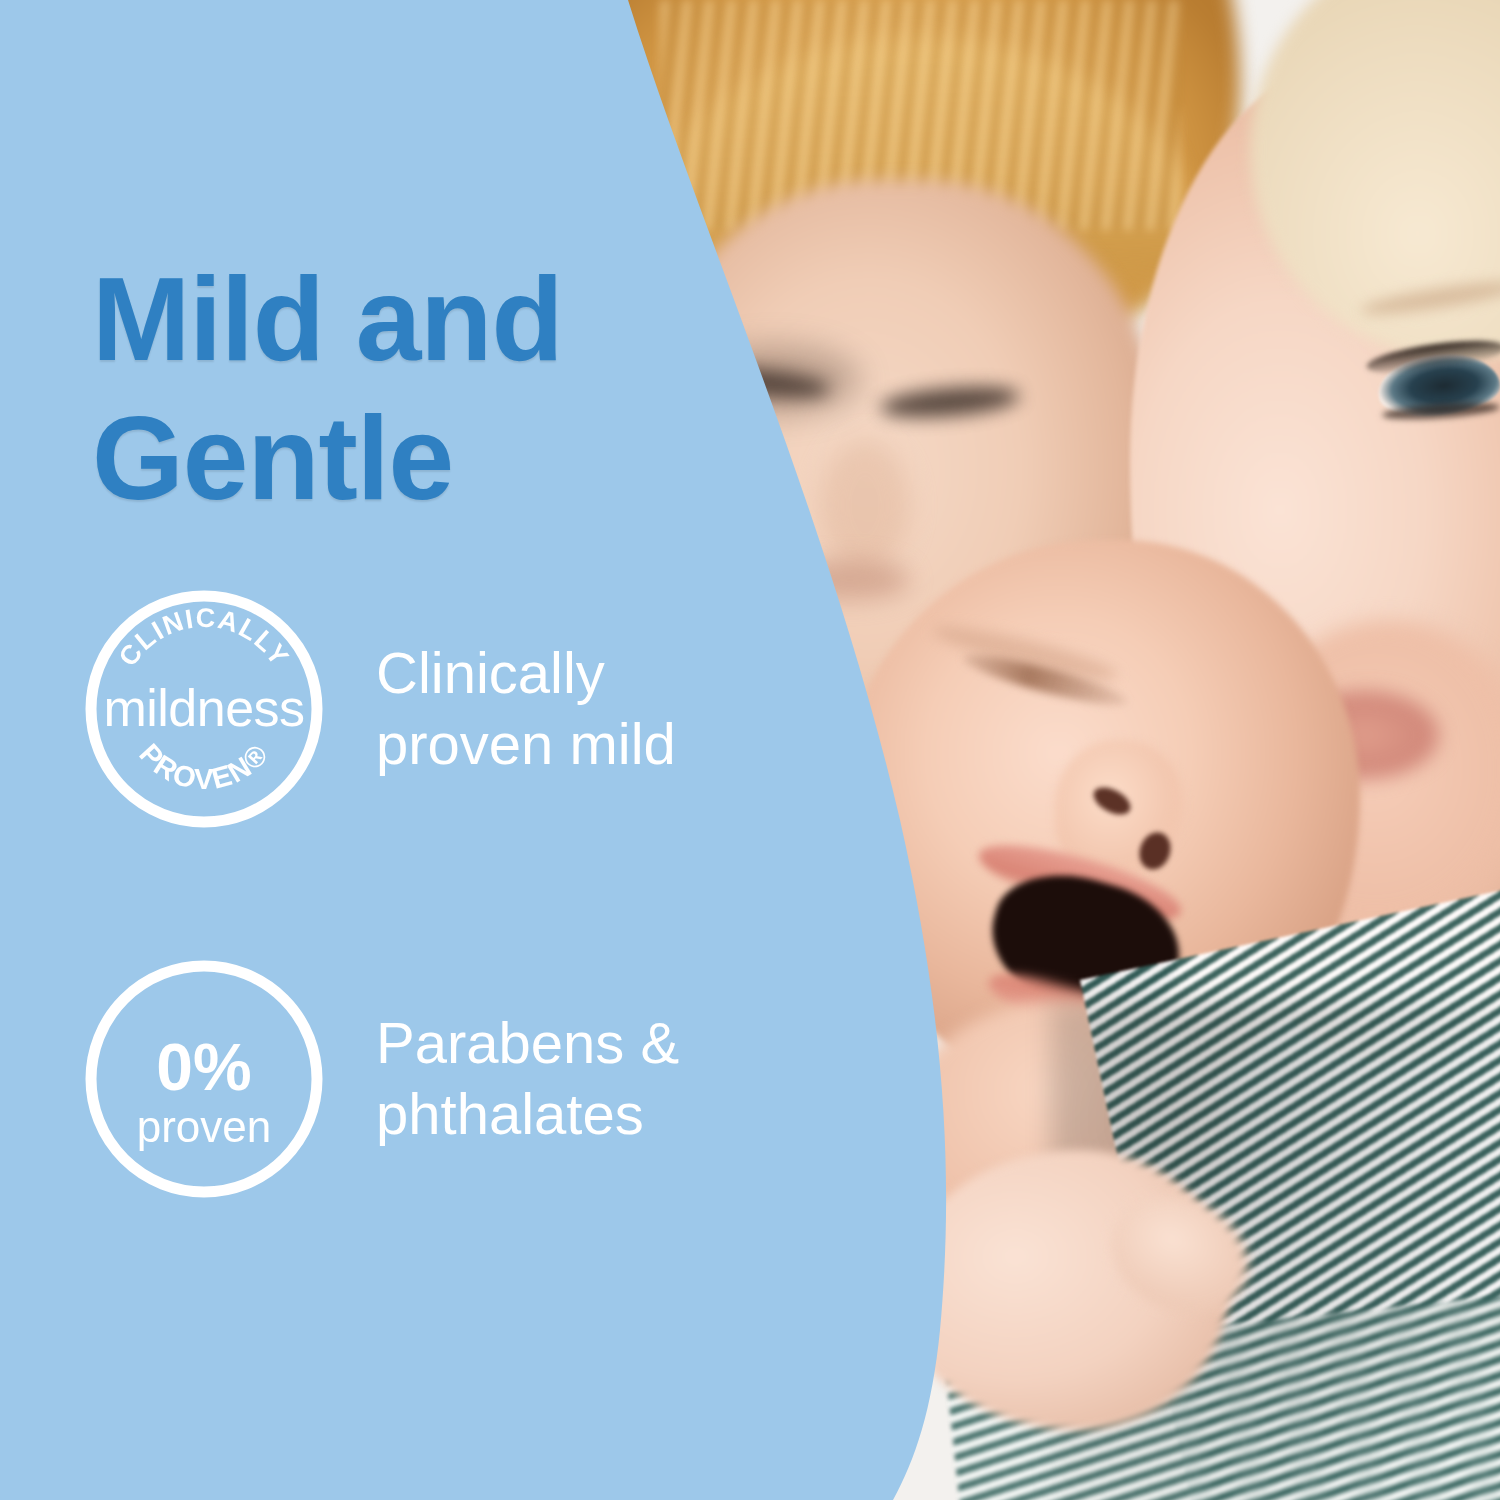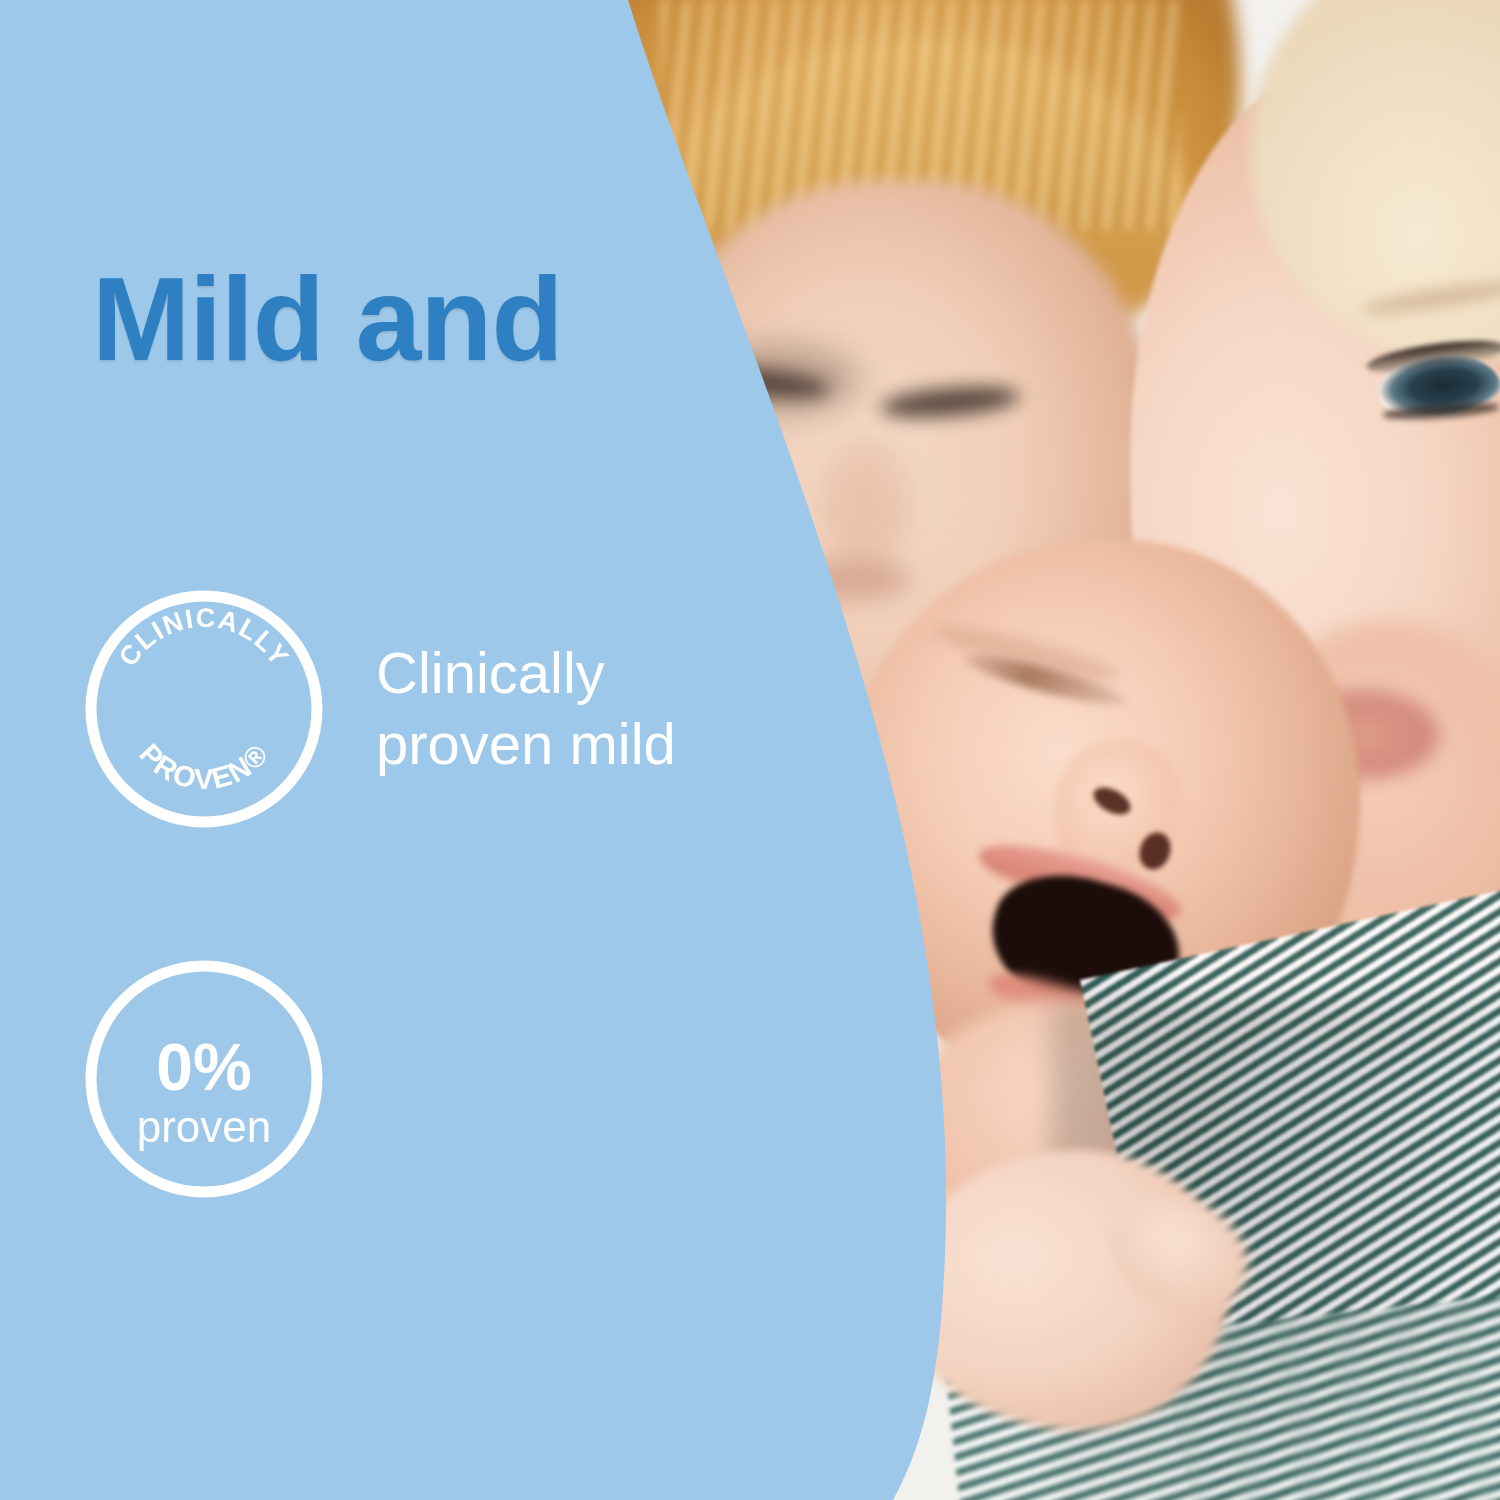--- a/index.html
+++ b/index.html
@@ -384,46 +384,49 @@
   </div>
 
   <div id="panel">
     <svg width="1500" height="1500" viewBox="0 0 1500 1500" aria-hidden="true">
       <path d="M0,0 L628,0 C700,230 830,520 900,820 C950,1040 952,1200 940,1330 C932,1410 915,1460 893,1500 L0,1500 Z" fill="#9dc8ea"></path>
     </svg>
   </div>
 
   <div id="content">
 
-    <div class="headline"><span>Mild and</span><br></div>
+    <div class="headline"><span>Mild and</span><br><span>Gentle</span></div>
 
     <div class="feature feature-1">
       <div class="badge">
         <svg width="248" height="248" viewBox="0 0 248 248" aria-hidden="true">
           <defs>
             <path id="arcTop" d="M 42,124 A 82,82 0 0 1 206,124"></path>
             <path id="arcBottom" d="M 44,124 A 80,80 0 0 0 204,124"></path>
           </defs>
           <circle cx="124" cy="124" r="113" fill="none" stroke="#ffffff" stroke-width="11"></circle>
           <text font-family="Liberation Sans, sans-serif" font-size="27" font-weight="bold" fill="#ffffff" letter-spacing="1.5">
             <textPath href="#arcTop" startOffset="50%" text-anchor="middle">CLINICALLY</textPath>
           </text>
           <text font-family="Liberation Sans, sans-serif" font-size="29" font-weight="bold" fill="#ffffff" letter-spacing="1.5">
             <textPath href="#arcBottom" startOffset="50%" text-anchor="middle">PROVEN®</textPath>
           </text>
         </svg>
+        <div class="badge-center badge-mildness">mildness</div>
       </div>
       <div class="feature-text">Clinically
 proven mild</div>
     </div>
 
     <div class="feature feature-2">
       <div class="badge">
         <svg width="248" height="248" viewBox="0 0 248 248" aria-hidden="true">
           <circle cx="124" cy="124" r="113" fill="none" stroke="#ffffff" stroke-width="11"></circle>
         </svg>
         <div class="badge-center badge-zero">0%</div>
         <div class="badge-center badge-added">proven</div>
       </div>
+      <div class="feature-text">Parabens &amp;
+phthalates</div>
     </div>
 
   </div>
 </div>
 
 </body></html>

